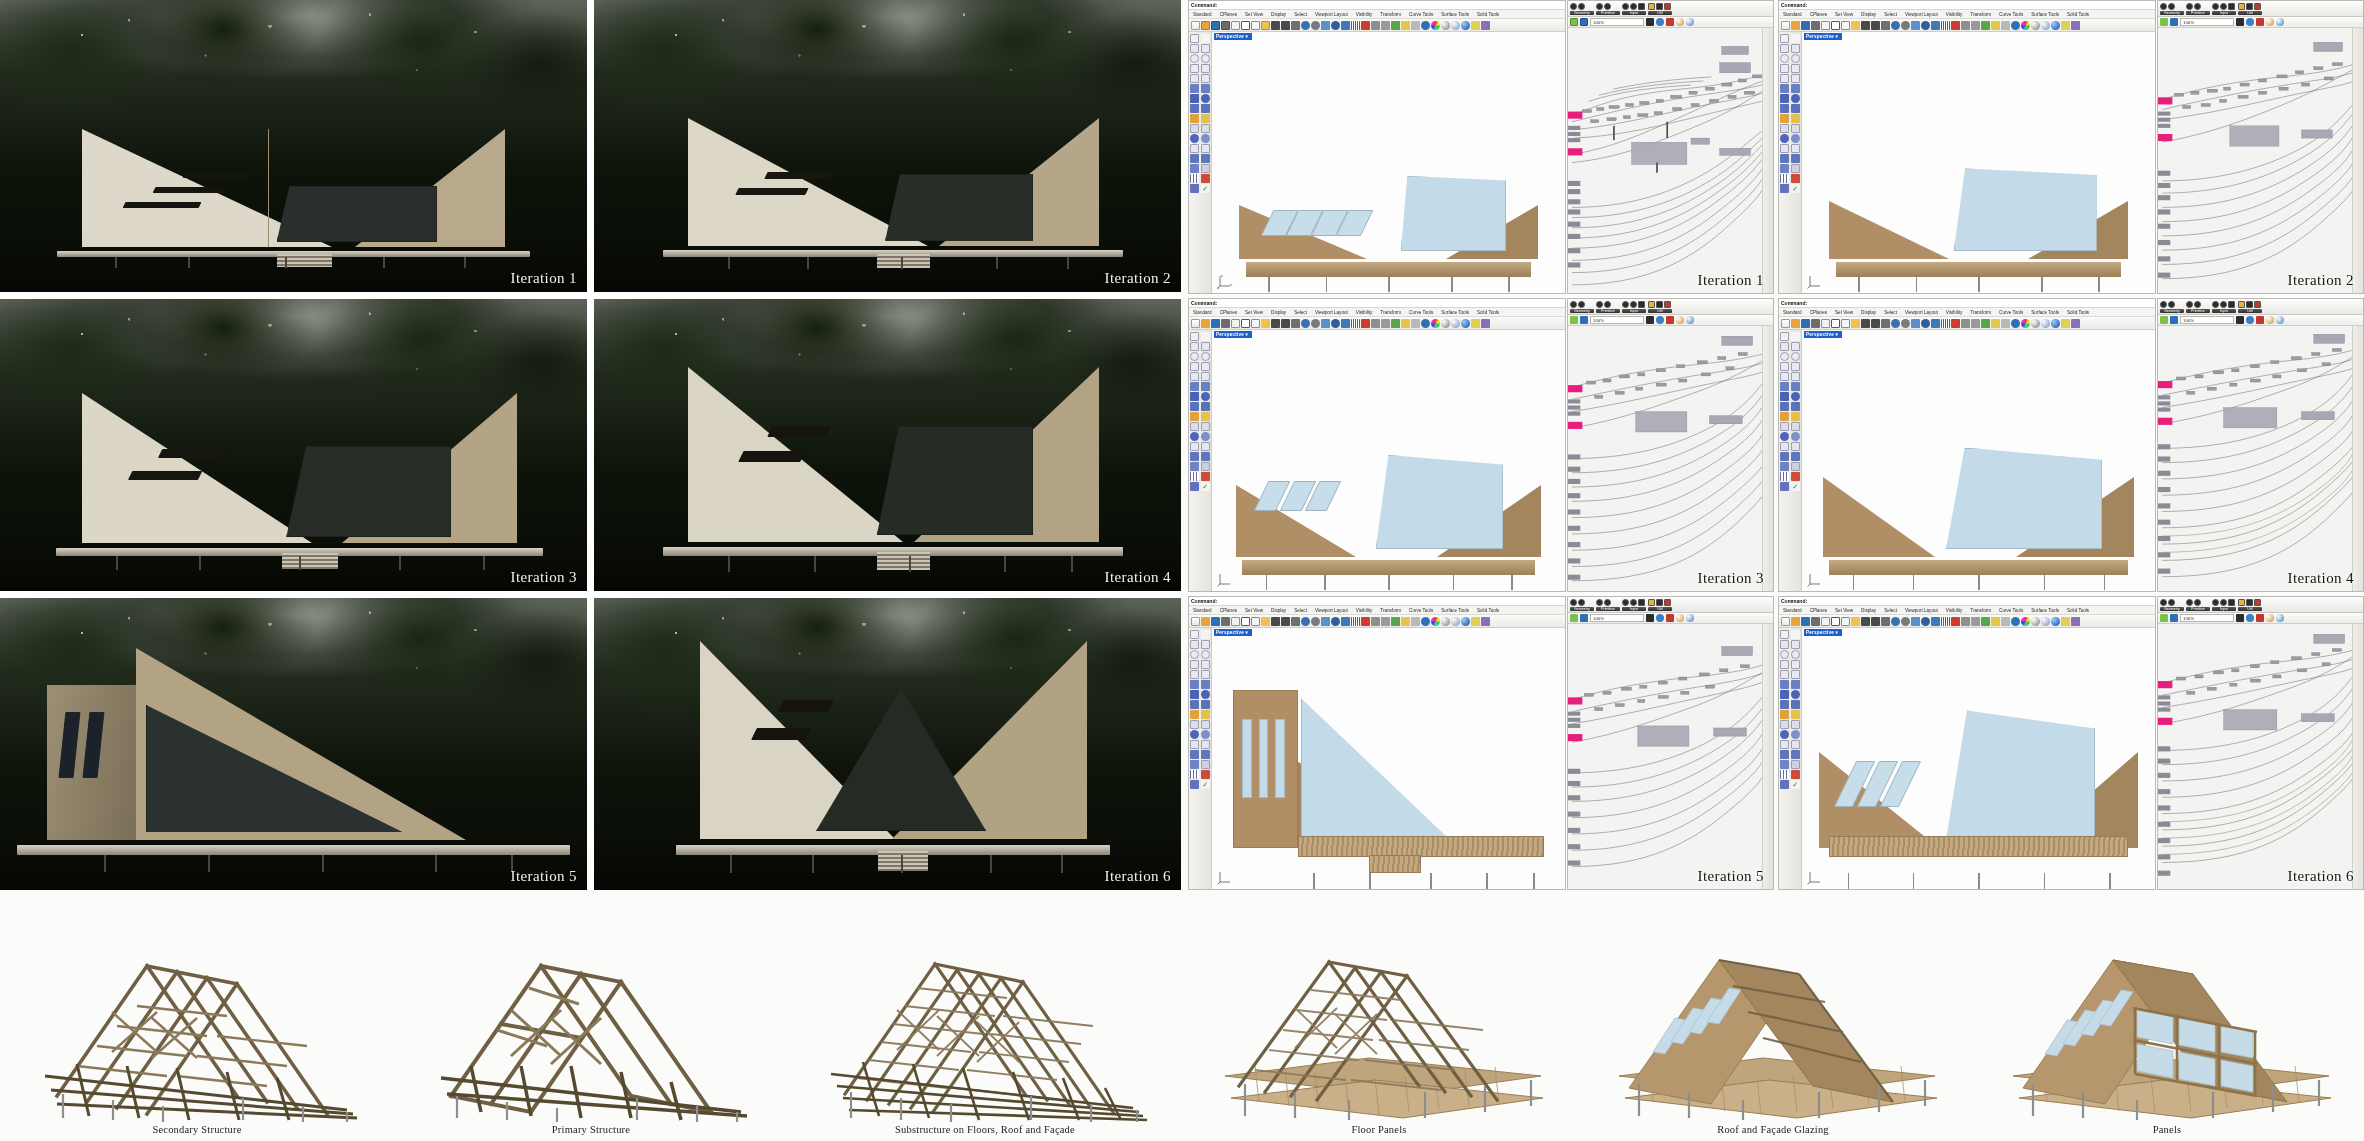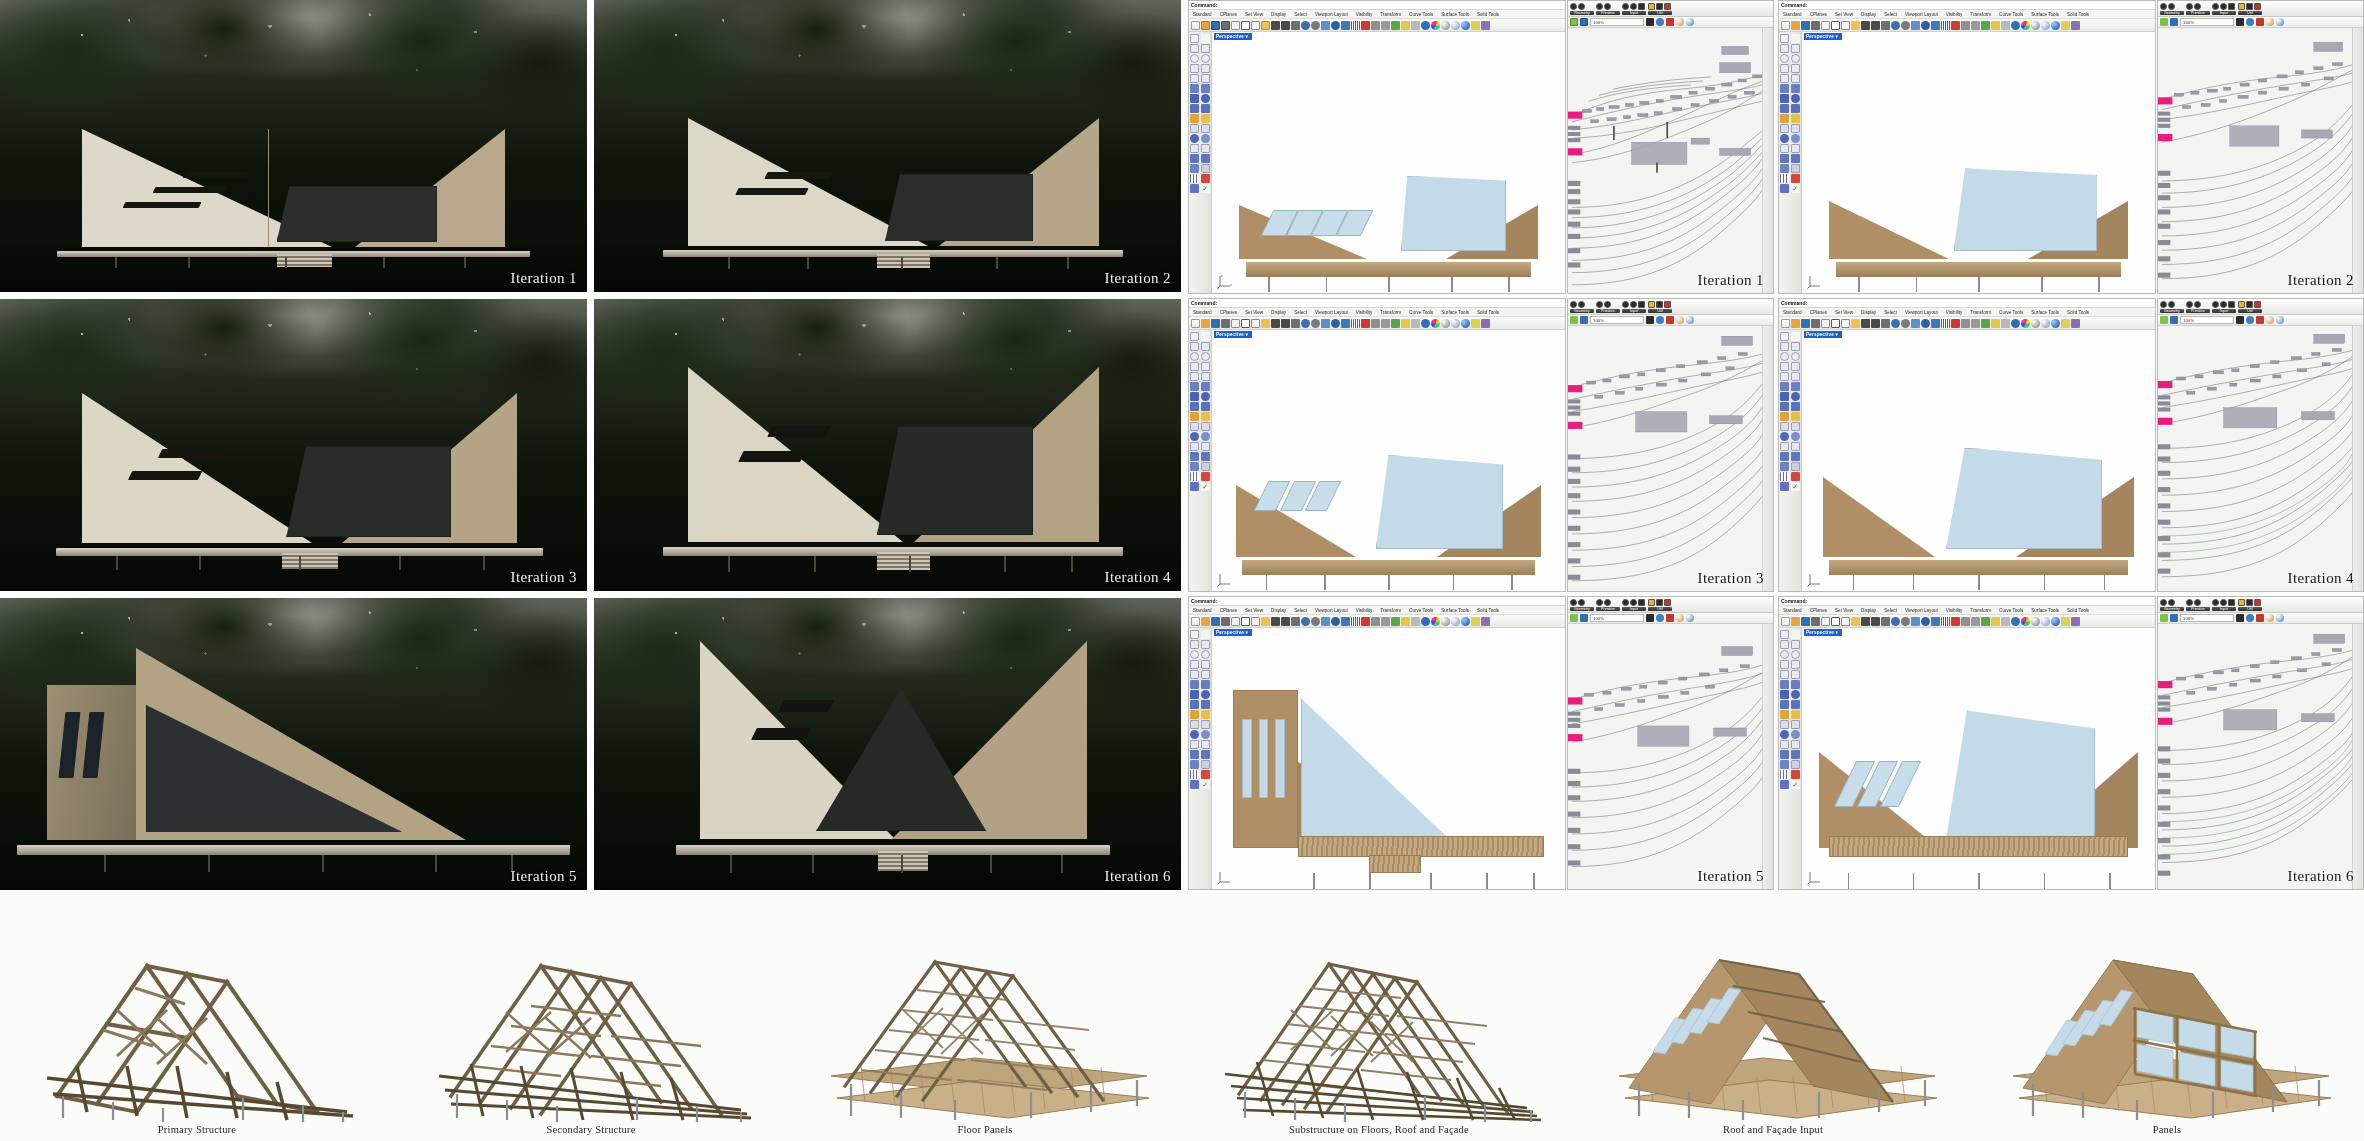--- a/index.html
+++ b/index.html
@@ -1648,20 +1648,54 @@
       </div>
 
     </div>
   </div>
 
   <div class="bottom-row">
 
     <div class="stage">
       <div class="stage-canvas">
         <svg width="100%" height="100%" viewBox="0 0 360 196" preserveAspectRatio="xMidYMid meet">
+          <g stroke="#6f6044" stroke-width="3.6" fill="none" stroke-linecap="square">
+            <path d="M40 170 L130 40 L220 170"></path>
+              <path d="M70 176 L160 46 L250 176"></path>
+            <path d="M100 182 L190 52 L280 182"></path>
+              <path d="M130 188 L220 58 L310 188"></path>
+            <path d="M130 40 L220 58"></path>
+          </g>
+          <g stroke="#8a795a" stroke-width="2.4" fill="none">
+            <path d="M60 140 L150 150 M80 120 L170 130 M100 100 L190 110 M120 80 L210 90"></path>
+            <path d="M160 150 L250 160 M180 130 L270 140 M200 110 L290 120"></path>
+            <path d="M95 86 L140 126 M140 86 L95 126 M135 92 L180 132 M180 92 L135 132"></path>
+          </g>
+          <g stroke="#55492f" stroke-width="3" fill="none">
+            <path d="M28 150 L330 184"></path>
+              <path d="M34 164 L336 188"></path>
+              <path d="M40 178 L340 192"></path>
+            <path d="M60 138 L72 190 M110 140 L122 192 M160 142 L172 194 M210 146 L222 194 M260 152 L272 194"></path>
+          </g>
+          <g stroke="#8e8e8e" stroke-width="2.2">
+            <line x1="46" y1="168" x2="46" y2="192"></line>
+              <line x1="96" y1="174" x2="96" y2="194"></line>
+            <line x1="146" y1="180" x2="146" y2="196"></line>
+              <line x1="226" y1="172" x2="226" y2="194"></line>
+            <line x1="286" y1="180" x2="286" y2="196"></line>
+              <line x1="330" y1="186" x2="330" y2="196"></line>
+          </g>
+        </svg>
+      </div>
+      <div class="stage-label">Secondary Structure</div>
+    </div>
+
+    <div class="stage">
+      <div class="stage-canvas">
+        <svg width="100%" height="100%" viewBox="0 0 360 196" preserveAspectRatio="xMidYMid meet">
           <g stroke="#6f6044" stroke-width="4" fill="none" stroke-linecap="square">
             <path d="M40 170 L130 40 L220 170"></path>
               <path d="M80 178 L170 48 L260 178"></path>
             <path d="M120 186 L210 56 L300 186"></path>
             <path d="M130 40 L210 56"></path>
               <path d="M90 98 L170 112"></path>
             <path d="M40 170 L120 186"></path>
               <path d="M220 170 L300 186"></path>
           </g>
           <g stroke="#8a795a" stroke-width="3" fill="none">
@@ -1680,87 +1714,20 @@
             <line x1="46" y1="170" x2="46" y2="192"></line>
               <line x1="96" y1="176" x2="96" y2="194"></line>
             <line x1="146" y1="182" x2="146" y2="196"></line>
               <line x1="226" y1="172" x2="226" y2="194"></line>
             <line x1="286" y1="180" x2="286" y2="196"></line>
               <line x1="326" y1="186" x2="326" y2="196"></line>
           </g>
         </svg>
       </div>
       <div class="stage-label">Primary Structure</div>
-    </div>
-
-    <div class="stage">
-      <div class="stage-canvas">
-        <svg width="100%" height="100%" viewBox="0 0 360 196" preserveAspectRatio="xMidYMid meet">
-          <g stroke="#6f6044" stroke-width="3.6" fill="none" stroke-linecap="square">
-            <path d="M40 170 L130 40 L220 170"></path>
-              <path d="M70 176 L160 46 L250 176"></path>
-            <path d="M100 182 L190 52 L280 182"></path>
-              <path d="M130 188 L220 58 L310 188"></path>
-            <path d="M130 40 L220 58"></path>
-          </g>
-          <g stroke="#8a795a" stroke-width="2.4" fill="none">
-            <path d="M60 140 L150 150 M80 120 L170 130 M100 100 L190 110 M120 80 L210 90"></path>
-            <path d="M160 150 L250 160 M180 130 L270 140 M200 110 L290 120"></path>
-            <path d="M95 86 L140 126 M140 86 L95 126 M135 92 L180 132 M180 92 L135 132"></path>
-          </g>
-          <g stroke="#55492f" stroke-width="3" fill="none">
-            <path d="M28 150 L330 184"></path>
-              <path d="M34 164 L336 188"></path>
-              <path d="M40 178 L340 192"></path>
-            <path d="M60 138 L72 190 M110 140 L122 192 M160 142 L172 194 M210 146 L222 194 M260 152 L272 194"></path>
-          </g>
-          <g stroke="#8e8e8e" stroke-width="2.2">
-            <line x1="46" y1="168" x2="46" y2="192"></line>
-              <line x1="96" y1="174" x2="96" y2="194"></line>
-            <line x1="146" y1="180" x2="146" y2="196"></line>
-              <line x1="226" y1="172" x2="226" y2="194"></line>
-            <line x1="286" y1="180" x2="286" y2="196"></line>
-              <line x1="330" y1="186" x2="330" y2="196"></line>
-          </g>
-        </svg>
-      </div>
-      <div class="stage-label">Secondary Structure</div>
-    </div>
-
-    <div class="stage">
-      <div class="stage-canvas">
-        <svg width="100%" height="100%" viewBox="0 0 360 196" preserveAspectRatio="xMidYMid meet">
-          <polygon points="26,150 200,170 342,150 170,132" fill="#bfa57c" stroke="#9a7c55" stroke-width="1"></polygon>
-          <polygon points="32,172 204,192 344,172 176,154" fill="#c9b089" stroke="#9a7c55" stroke-width="1"></polygon>
-          <g stroke="#a98d66" stroke-width=".9" opacity=".9">
-            <path d="M56 140 L60 176 M86 144 L90 180 M116 147 L120 183 M146 150 L150 186 M176 153 L180 189 M206 150 L210 186 M236 147 L240 183 M266 144 L270 180 M296 141 L300 177"></path>
-          </g>
-          <g stroke="#6f6044" stroke-width="3.2" fill="none" stroke-linecap="square">
-            <path d="M40 160 L130 36 L220 160"></path>
-              <path d="M66 166 L156 42 L246 166"></path>
-            <path d="M92 170 L182 46 L272 170"></path>
-              <path d="M118 174 L208 50 L298 174"></path>
-            <path d="M130 36 L208 50"></path>
-          </g>
-          <g stroke="#8a795a" stroke-width="1.8" fill="none" opacity=".9">
-            <path d="M56 144 L146 154 M70 124 L160 134 M84 104 L174 114 M98 84 L188 94 M112 64 L202 74"></path>
-            <path d="M152 154 L242 164 M166 134 L256 144 M180 114 L270 124 M194 94 L284 104"></path>
-            <path d="M96 82 L138 122 M138 82 L96 122 M136 88 L178 128 M178 88 L136 128"></path>
-          </g>
-          <g stroke="#8e8e8e" stroke-width="2.2">
-            <line x1="46" y1="158" x2="46" y2="190"></line>
-              <line x1="96" y1="166" x2="96" y2="192"></line>
-            <line x1="150" y1="174" x2="150" y2="194"></line>
-              <line x1="226" y1="166" x2="226" y2="192"></line>
-            <line x1="286" y1="160" x2="286" y2="186"></line>
-              <line x1="332" y1="154" x2="332" y2="180"></line>
-          </g>
-        </svg>
-      </div>
-      <div class="stage-label">Floor Panels</div>
     </div>
 
     <div class="stage">
       <div class="stage-canvas">
         <svg width="100%" height="100%" viewBox="0 0 360 196" preserveAspectRatio="xMidYMid meet">
           <g stroke="#6f6044" stroke-width="3.2" fill="none" stroke-linecap="square">
             <path d="M40 168 L130 38 L220 168"></path>
               <path d="M62 174 L152 44 L242 174"></path>
             <path d="M84 178 L174 48 L264 178"></path>
               <path d="M106 182 L196 52 L286 182"></path>
@@ -1790,20 +1757,53 @@
         </svg>
       </div>
       <div class="stage-label">Substructure on Floors, Roof and Façade</div>
     </div>
 
     <div class="stage">
       <div class="stage-canvas">
         <svg width="100%" height="100%" viewBox="0 0 360 196" preserveAspectRatio="xMidYMid meet">
           <polygon points="26,150 200,170 342,150 170,132" fill="#bfa57c" stroke="#9a7c55" stroke-width="1"></polygon>
           <polygon points="32,172 204,192 344,172 176,154" fill="#c9b089" stroke="#9a7c55" stroke-width="1"></polygon>
+          <g stroke="#a98d66" stroke-width=".9" opacity=".9">
+            <path d="M56 140 L60 176 M86 144 L90 180 M116 147 L120 183 M146 150 L150 186 M176 153 L180 189 M206 150 L210 186 M236 147 L240 183 M266 144 L270 180 M296 141 L300 177"></path>
+          </g>
+          <g stroke="#6f6044" stroke-width="3.2" fill="none" stroke-linecap="square">
+            <path d="M40 160 L130 36 L220 160"></path>
+              <path d="M66 166 L156 42 L246 166"></path>
+            <path d="M92 170 L182 46 L272 170"></path>
+              <path d="M118 174 L208 50 L298 174"></path>
+            <path d="M130 36 L208 50"></path>
+          </g>
+          <g stroke="#8a795a" stroke-width="1.8" fill="none" opacity=".9">
+            <path d="M56 144 L146 154 M70 124 L160 134 M84 104 L174 114 M98 84 L188 94 M112 64 L202 74"></path>
+            <path d="M152 154 L242 164 M166 134 L256 144 M180 114 L270 124 M194 94 L284 104"></path>
+            <path d="M96 82 L138 122 M138 82 L96 122 M136 88 L178 128 M178 88 L136 128"></path>
+          </g>
+          <g stroke="#8e8e8e" stroke-width="2.2">
+            <line x1="46" y1="158" x2="46" y2="190"></line>
+              <line x1="96" y1="166" x2="96" y2="192"></line>
+            <line x1="150" y1="174" x2="150" y2="194"></line>
+              <line x1="226" y1="166" x2="226" y2="192"></line>
+            <line x1="286" y1="160" x2="286" y2="186"></line>
+              <line x1="332" y1="154" x2="332" y2="180"></line>
+          </g>
+        </svg>
+      </div>
+      <div class="stage-label">Floor Panels</div>
+    </div>
+
+    <div class="stage">
+      <div class="stage-canvas">
+        <svg width="100%" height="100%" viewBox="0 0 360 196" preserveAspectRatio="xMidYMid meet">
+          <polygon points="26,150 200,170 342,150 170,132" fill="#bfa57c" stroke="#9a7c55" stroke-width="1"></polygon>
+          <polygon points="32,172 204,192 344,172 176,154" fill="#c9b089" stroke="#9a7c55" stroke-width="1"></polygon>
           <g stroke="#a98d66" stroke-width=".9" opacity=".85">
             <path d="M56 140 L60 176 M92 145 L96 181 M128 149 L132 185 M164 152 L168 188 M200 150 L204 186 M236 146 L240 182 M272 143 L276 179 M308 140 L312 176"></path>
           </g>
           <polygon points="36,162 126,34 206,48 118,178" fill="#b5966d" stroke="#9a7c55" stroke-width="1"></polygon>
           <polygon points="126,34 206,48 300,176 220,160" fill="#a3855e" stroke="#8e7349" stroke-width="1"></polygon>
           <g fill="#c5dce8" stroke="#a9c2ce" stroke-width=".8">
             <polygon points="60,126 82,92 94,94 72,128"></polygon>
             <polygon points="78,116 100,82 112,84 90,118"></polygon>
             <polygon points="96,106 118,72 130,74 108,108"></polygon>
             <polygon points="114,96 136,62 148,64 126,98"></polygon>
@@ -1816,21 +1816,21 @@
           <g stroke="#8e8e8e" stroke-width="2.2">
             <line x1="46" y1="158" x2="46" y2="190"></line>
               <line x1="96" y1="166" x2="96" y2="192"></line>
             <line x1="150" y1="174" x2="150" y2="194"></line>
               <line x1="226" y1="166" x2="226" y2="192"></line>
             <line x1="286" y1="160" x2="286" y2="186"></line>
               <line x1="332" y1="154" x2="332" y2="180"></line>
           </g>
         </svg>
       </div>
-      <div class="stage-label">Roof and Façade Input</div>
+      <div class="stage-label">Roof and Façade Glazing</div>
     </div>
 
     <div class="stage">
       <div class="stage-canvas">
         <svg width="100%" height="100%" viewBox="0 0 360 196" preserveAspectRatio="xMidYMid meet">
           <polygon points="26,150 200,170 342,150 170,132" fill="#bfa57c" stroke="#9a7c55" stroke-width="1"></polygon>
           <polygon points="32,172 204,192 344,172 176,154" fill="#c9b089" stroke="#9a7c55" stroke-width="1"></polygon>
           <g stroke="#a98d66" stroke-width=".9" opacity=".85">
             <path d="M56 140 L60 176 M92 145 L96 181 M128 149 L132 185 M164 152 L168 188 M200 150 L204 186 M236 146 L240 182 M272 143 L276 179 M308 140 L312 176"></path>
           </g>

